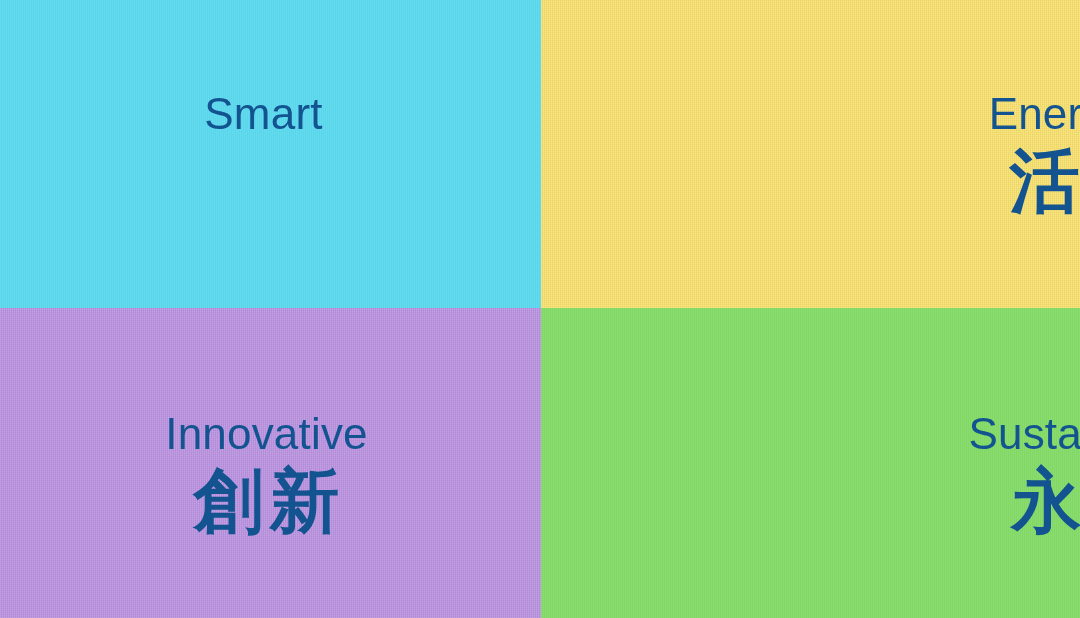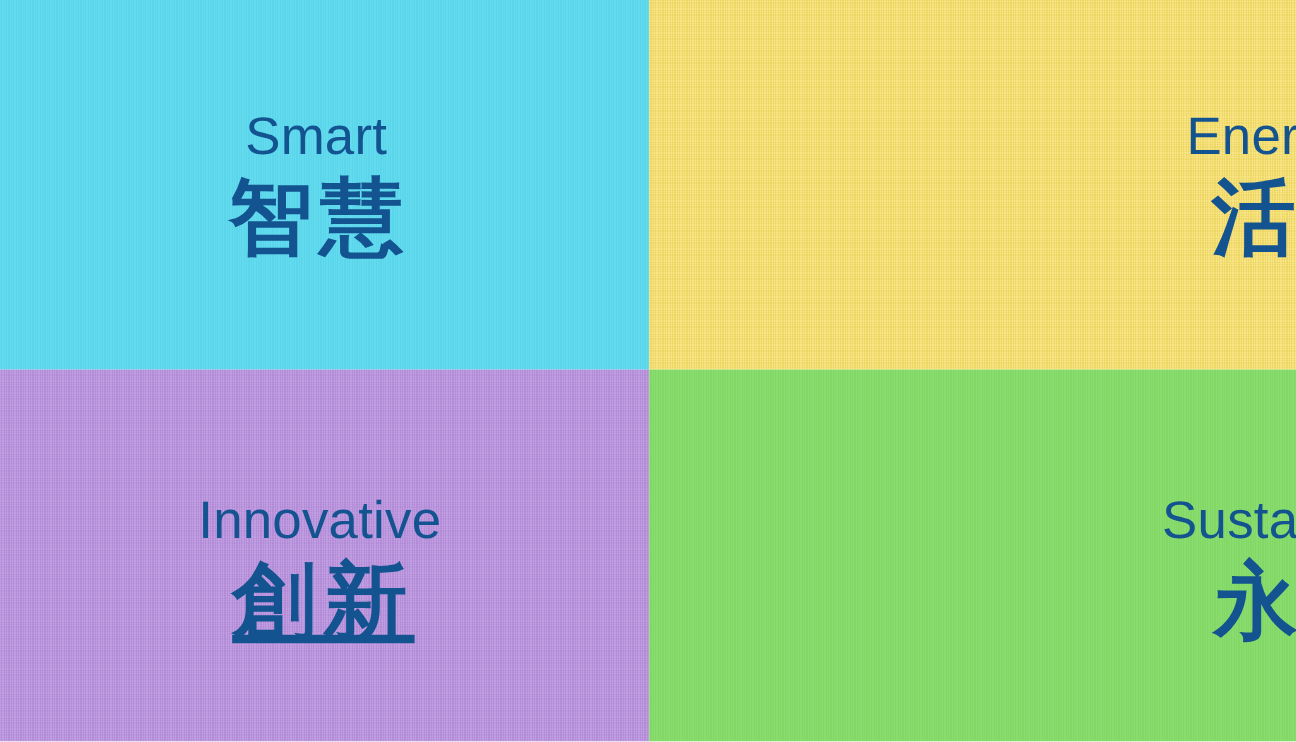--- a/index.html
+++ b/index.html
@@ -126,35 +126,34 @@
   }
 </style>
 </head>
 <body>
 
 <div class="brand-grid">
 
   <div class="quadrant q-smart" style="background-color: rgb(92, 217, 238);">
     <div class="text-block">
       <div class="word-en" style="color: rgb(19, 83, 143);">Smart</div>
-      <div class="word-cjk" style="color: rgb(19, 83, 143);">智慧</div>
     </div>
   </div>
 
   <div class="quadrant q-energetic" style="background-color: rgb(248, 224, 106);">
     <div class="text-block">
       <div class="word-en" style="color: rgb(19, 83, 143);">Energetic</div>
       <div class="word-cjk" style="color: rgb(19, 83, 143);">活力</div>
     </div>
   </div>
 
   <div class="quadrant q-innovative" style="background-color: rgb(186, 146, 224);">
     <div class="text-block">
       <div class="word-en" style="color: rgb(19, 83, 143); text-align: center;">Innovative</div>
-      <div class="word-cjk" style="color: rgb(19, 83, 143); text-decoration: underline;">創新</div>
+      <div class="word-cjk" style="color: rgb(19, 83, 143);">創新</div>
     </div>
   </div>
 
   <div class="quadrant q-sustainable" style="background-color: rgb(132, 219, 104);">
     <div class="text-block">
       <div class="word-en" style="color: rgb(19, 83, 143);">Sustainable</div>
       <div class="word-cjk" style="color: rgb(19, 83, 143);">永續</div>
     </div>
   </div>
 

